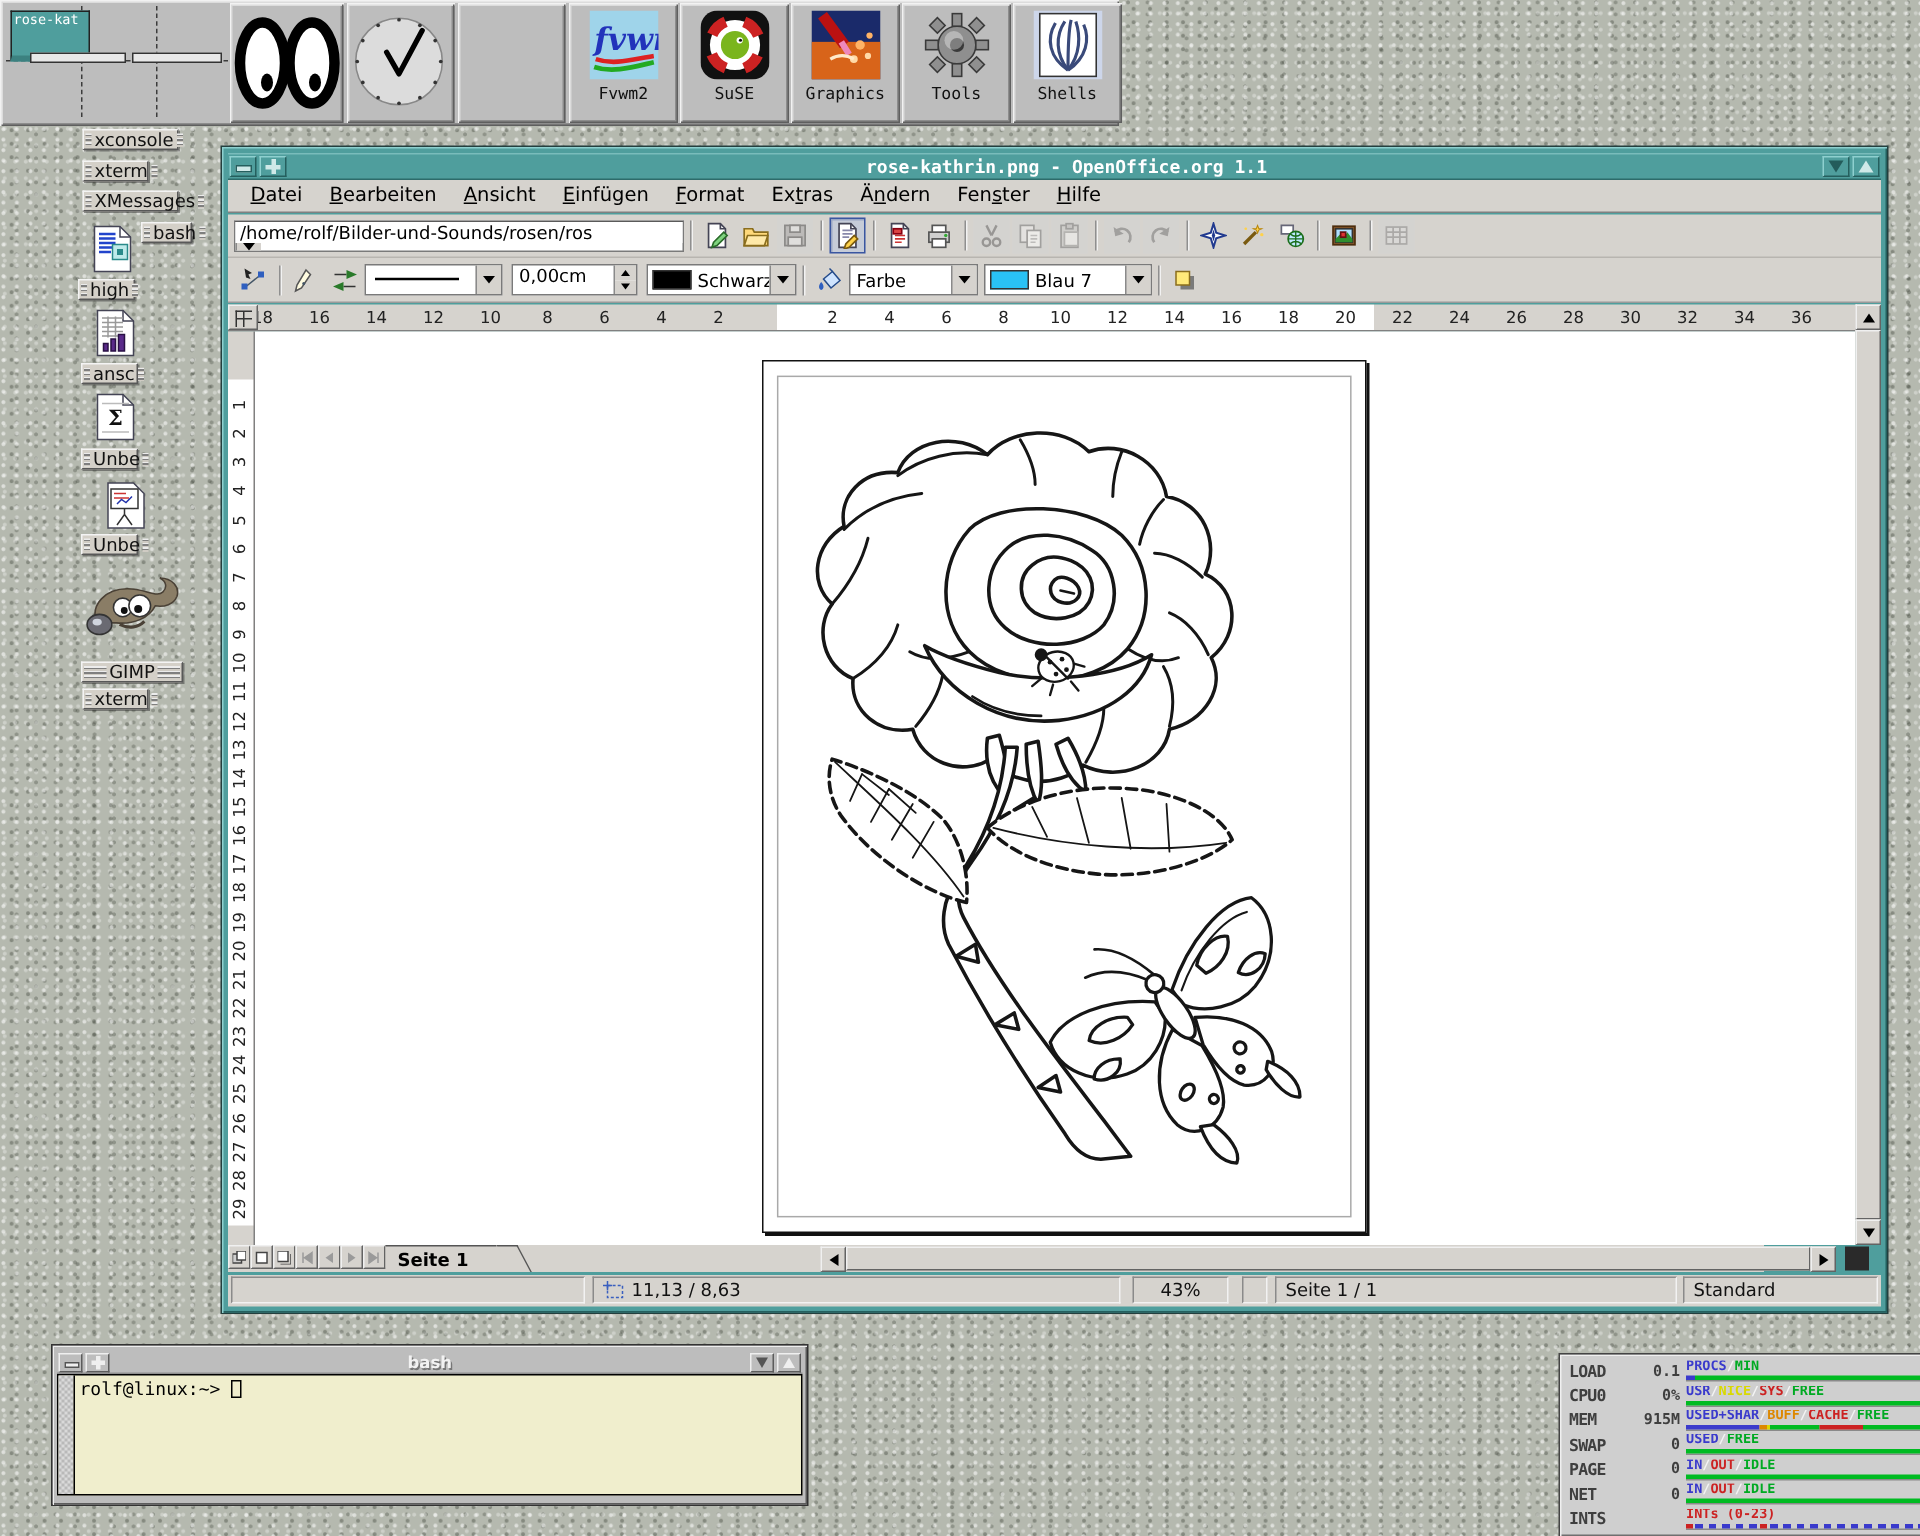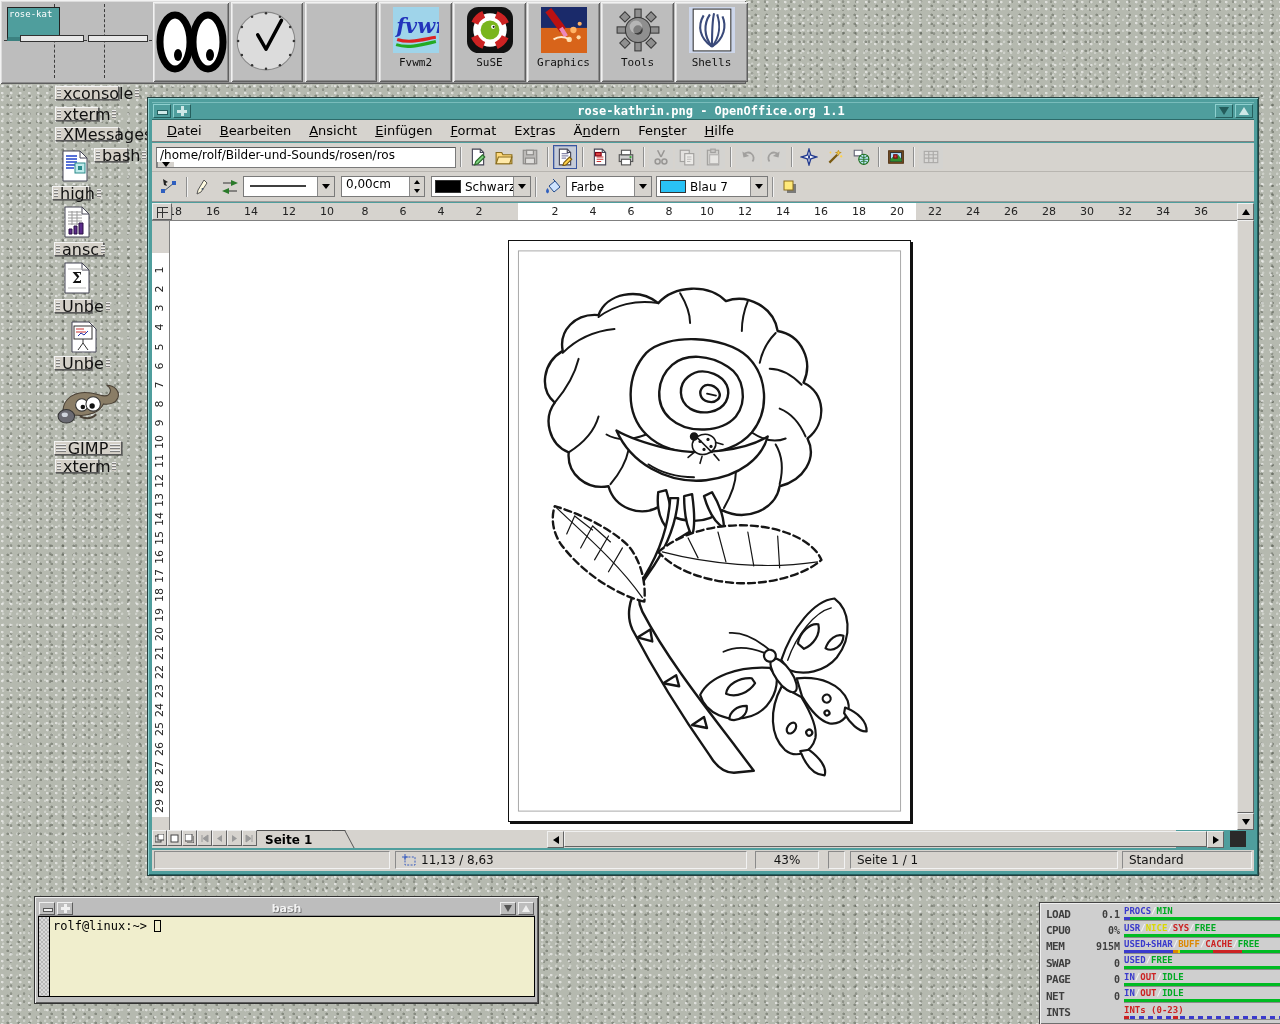--- a/index.html
+++ b/index.html
@@ -25,21 +25,21 @@
   .pdash-v { position:absolute; top:0; bottom:0; width:0; border-left:1px dashed #3c3c3c; }
   .pdash-h { position:absolute; left:0; right:0; height:0; border-top:1px dashed #3c3c3c; }
   #pager-mini { left:3px; top:3px; width:53px; height:34px; background:#4f9e9d; border:1px solid #222; color:#fff; font-size:9px; font-family:"DejaVu Sans Mono",monospace; overflow:hidden; white-space:nowrap; padding:1px 1px; border-bottom:4px solid #3c8180;}
   .pager-mini-sm { height:7px; background:#e8e8e8; border:1px solid #333; }
   .pbtn { top:2px; height:80px; background:#bdbdbd; }
   .launcher { top:2px; width:73px; height:80px; background:#bdbdbd; text-align:center; }
   .launcher .lic { margin:5px auto 2px auto; width:46px; height:46px; display:block; }
   .launcher .llabel { font-family:"DejaVu Sans Mono",monospace; font-size:11px; color:#111; display:block; margin-top:3px; }
 
   
-  .chip { position:absolute; height:14px; background:#d4d0c8; display:flex; align-items:center; font-size:16px; color:#111; border-top:1px solid #f4f4f4; border-left:1px solid #f4f4f4; border-right:1px solid #585858; border-bottom:1px solid #585858; box-shadow:1px 1px 0 rgba(40,40,40,.45);}
+  .chip { position:absolute; height:14px; background:#d4d0c8; display:flex; align-items:center; font-size:12px; color:#111; border-top:1px solid #f4f4f4; border-left:1px solid #f4f4f4; border-right:1px solid #585858; border-bottom:1px solid #585858; box-shadow:1px 1px 0 rgba(40,40,40,.45);}
   .chip .ridge { flex:1 1 4px; height:9px; min-width:4px; margin:0 1px; background:repeating-linear-gradient(#ececec 0 1px, #7f7f7f 1px 2px, #cfcbc3 2px 3px); }
   .chip .clabel { white-space:nowrap; padding:0 1px; }
   .dicon { position:absolute; }
 
   
   #oo { left:148px; top:98px; width:1110px; height:777px; background:#4f9e9d;
         box-shadow:inset 1px 1px 0 #8ed0cf, inset -1px -1px 0 #24605f, 0 0 0 1px #233f3e; padding:4px; }
   #oo-content { position:relative; width:1102px; height:769px; }
   #oo-title { left:0; top:0; width:100%; height:18px; background:#4f9e9d; box-shadow:inset 0 -1px 0 #2d6b6a, inset 0 1px 0 #79bcbb; display:flex; align-items:center; }
   #oo-title .ttl { flex:1; text-align:center; color:#fff; font-weight:bold; font-size:12px; font-family:"DejaVu Sans Mono",monospace; letter-spacing:0;padding-left:16px; }
@@ -297,21 +297,21 @@
   <svg viewBox="0 0 26 32" style="width:100%;height:100%">
     <path d="M1 1h17l7 7v23H1z" fill="#fff" stroke="#445"></path>
       <path d="M18 1v7h7" fill="none" stroke="#445"></path>
     <g stroke="#999">
         <path d="M4 6h14M4 9h14M4 12h14M4 15h14M4 18h14"></path>
         <path d="M8 5v14M13 5v14"></path>
       </g>
     <path d="M5 28v-5h3v5zM10 28v-8h3v8zM15 28v-11h4v11z" fill="#5a2a8a" stroke="#2a1145"></path>
   </svg>
 </div>
-<div class="chip" style="left:54px; top:242px; width:50px;">
+<div class="chip" style="left:54px; top:242px; width:38px;">
   <span class="ridge"></span>
     <span class="clabel">ansc</span>
     <span class="ridge"></span>
 </div>
 
 <div class="dicon" style="left:64px; top:262px; width:26px; height:32px;">
   <svg viewBox="0 0 26 32" style="width:100%;height:100%">
     <path d="M1 1h17l7 7v23H1z" fill="#fff" stroke="#445"></path>
       <path d="M18 1v7h7" fill="none" stroke="#445"></path>
     <path d="M4 7h18M4 26h18" stroke="#bbb"></path>

